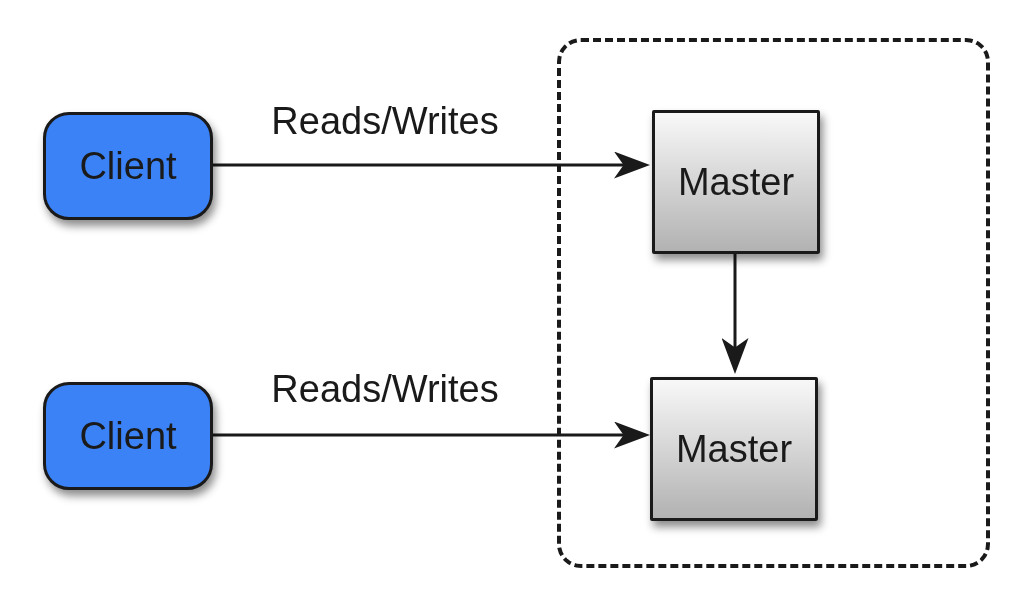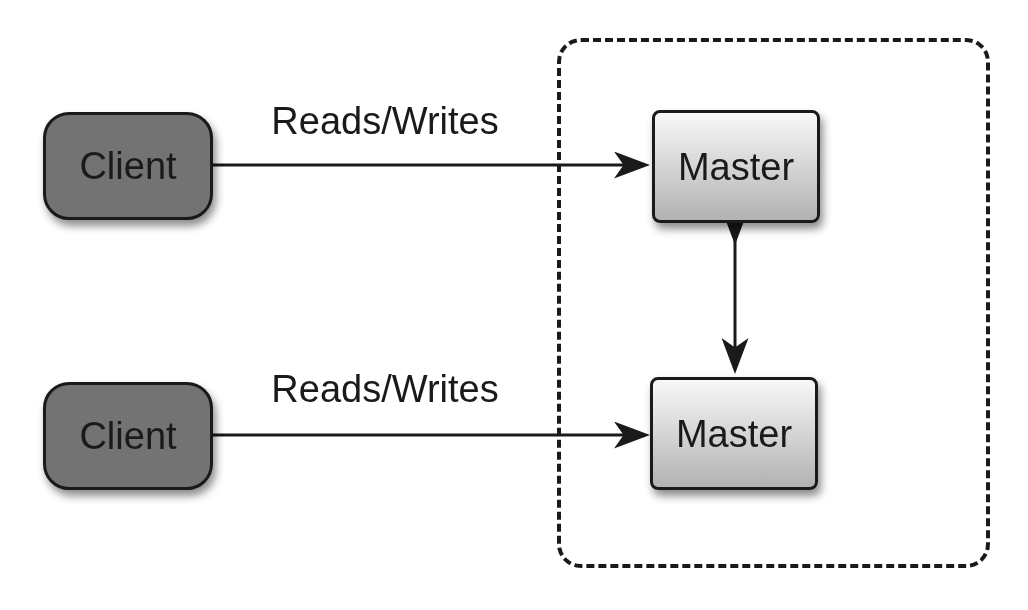--- a/index.html
+++ b/index.html
@@ -37,31 +37,31 @@
     align-items: center;
     justify-content: center;
     font-size: 38px;
     line-height: 1;
     border: 3px solid var(--node-border);
     box-shadow: 3px 6px 9px rgba(0,0,0,0.45);
   }
 
   .client {
     width: 170px; height: 108px;
-    background: #737373;
+    background: #3b82f6;
     border-radius: 26px;
     text-align: right;
   }
   .client-top { left: 43px; top: 112px; }
   .client-bottom { left: 43px; top: 382px; }
 
   .master {
-    width: 168px; height: 113px;
+    width: 168px; height: 144px;
     background: linear-gradient(to bottom, var(--master-grad-top) 0%, var(--master-grad-bottom) 100%);
-    border-radius: 8px;
+    border-radius: 2px;
   }
   .master-top { left: 652px; top: 110px; }
   .master-bottom { left: 650px; top: 377px; }
 
   .arrows {
     position: absolute;
     left: 0; top: 0;
     width: 1028px; height: 610px;
     pointer-events: none;
   }

